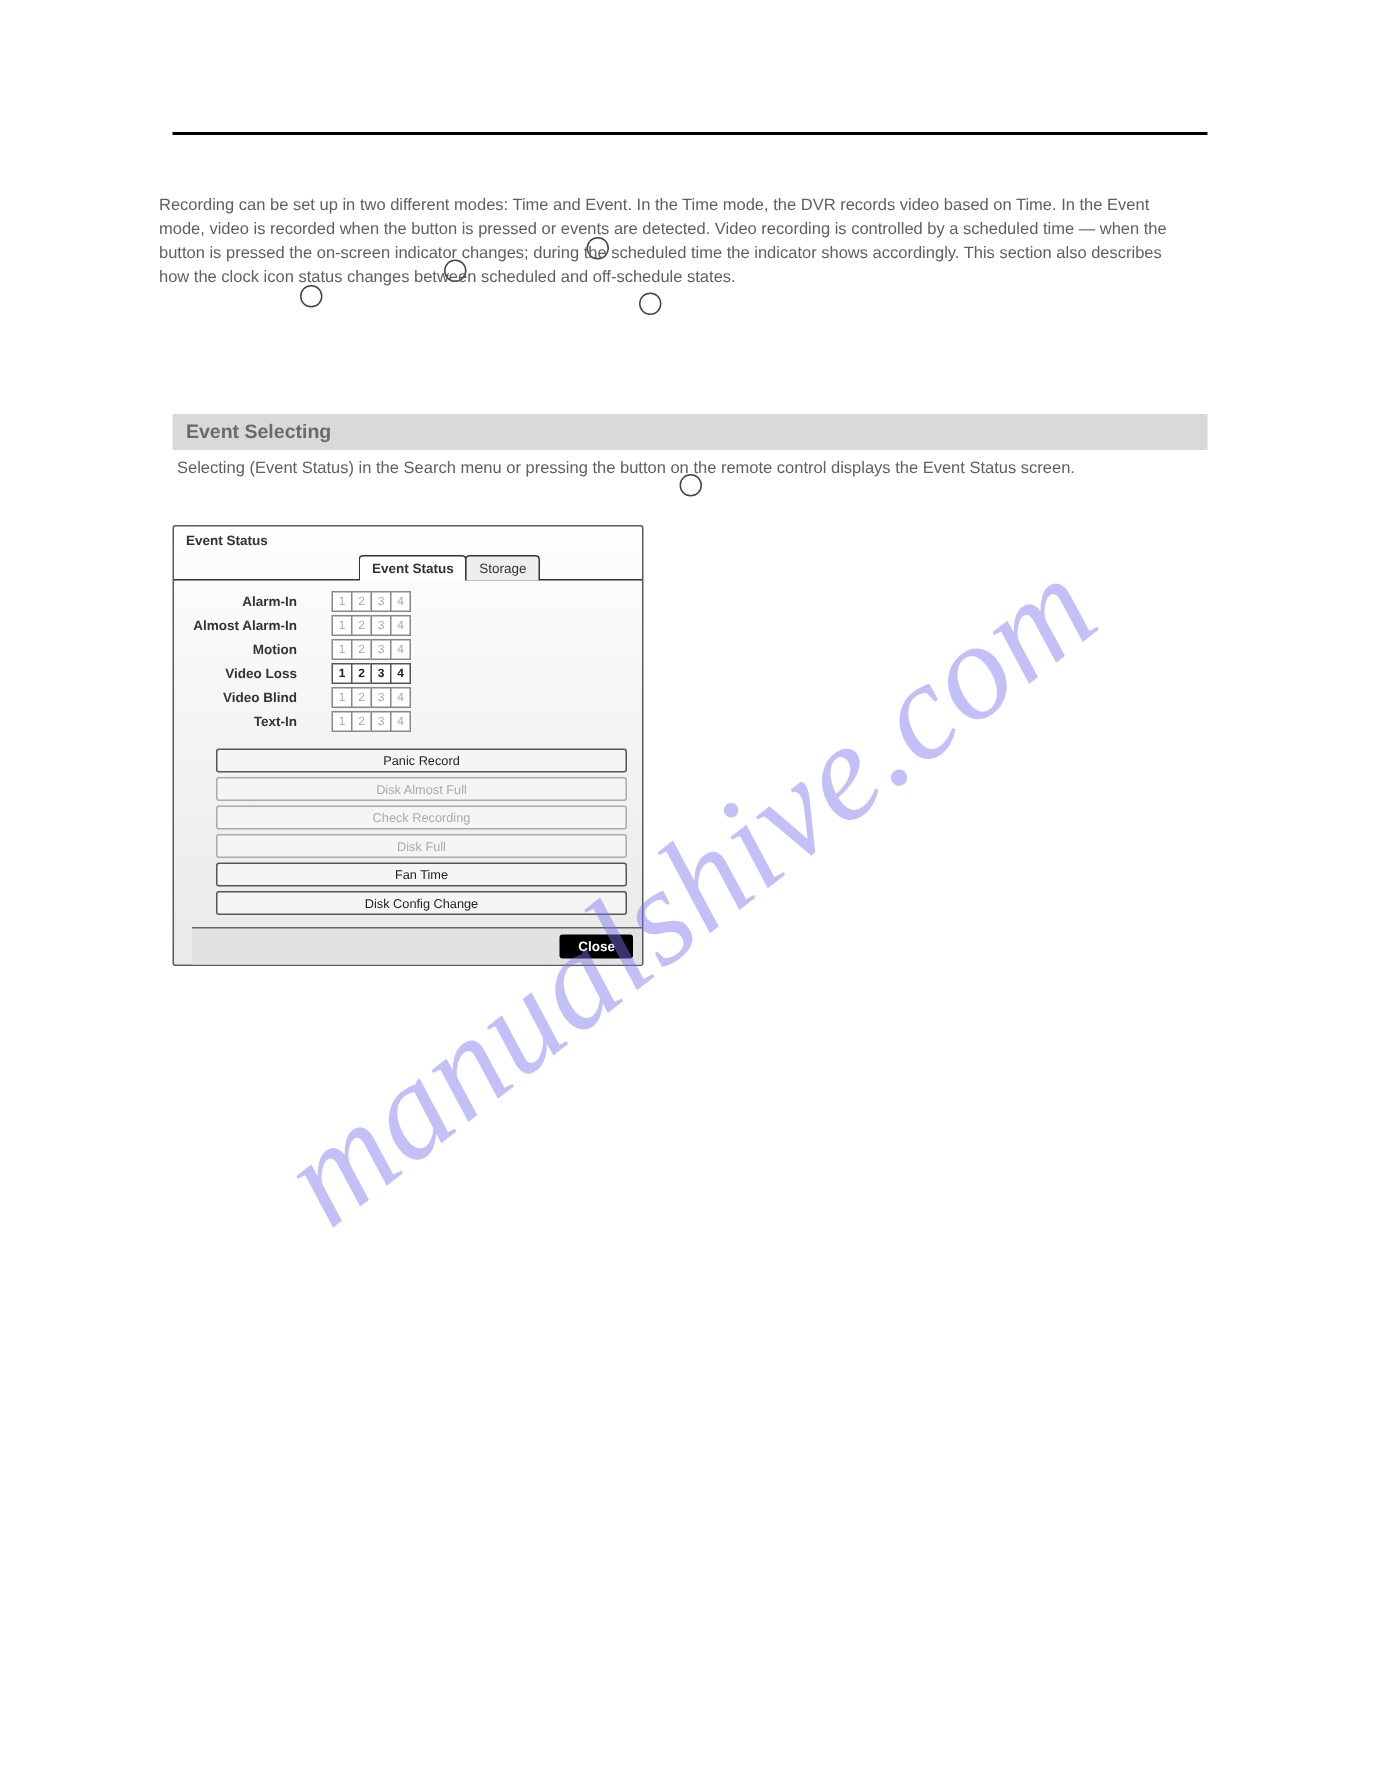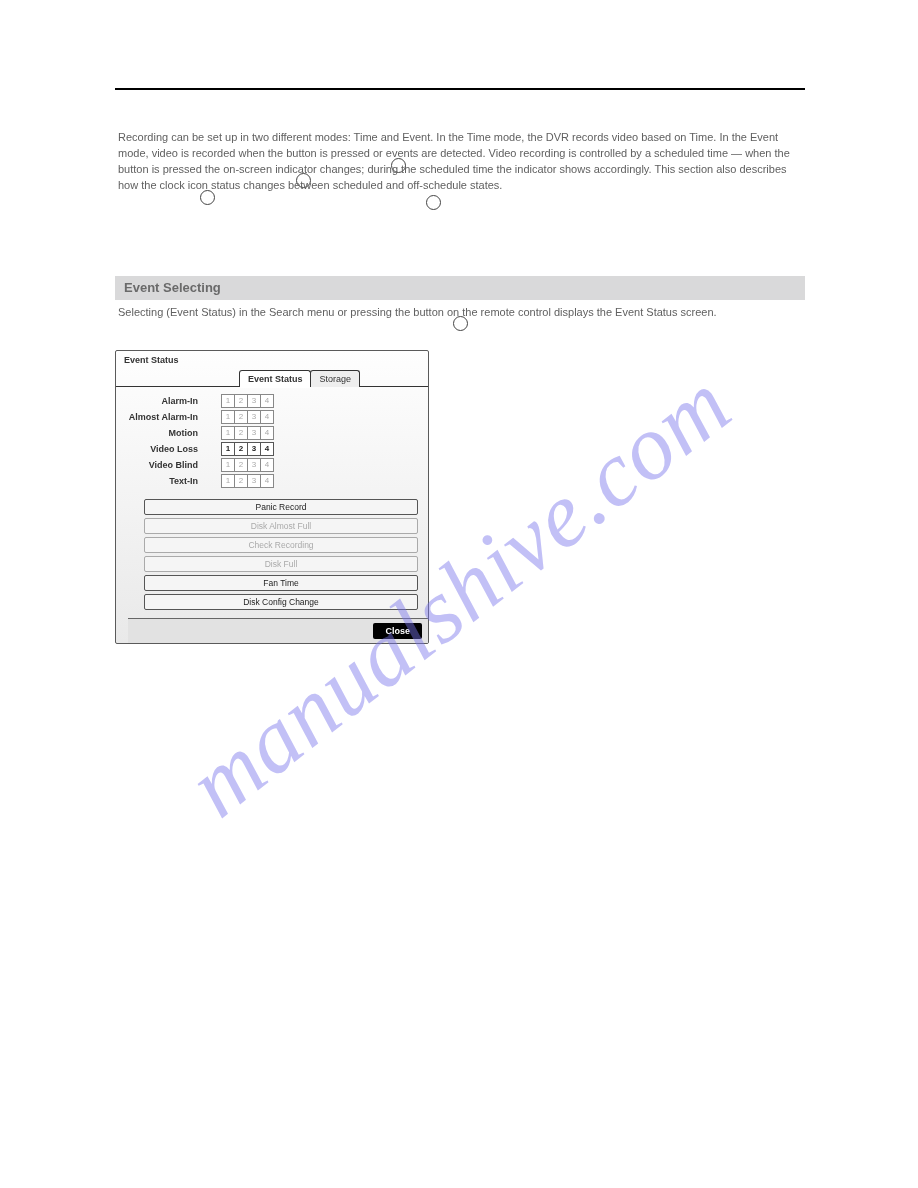--- a/index.html
+++ b/index.html
@@ -184,21 +184,21 @@
     display: inline-block;
     background: #000;
     color: #fff;
     font-weight: bold;
     font-size: 9px;
     padding: 3px 12px;
     border-radius: 2px;
   }
 
   
-  #p-top { left: 118px; top: 130px; }
+  #p-top { left: 106px; top: 130px; }
   #p-headrow { left: 124px; top: 280px; }
   #p-toopen { left: 118px; top: 305px; }
 </style>
 </head>
 <body>
 
 <div class="page-rule"></div>
 
 <div class="watermark">manualshive.com</div>
 

